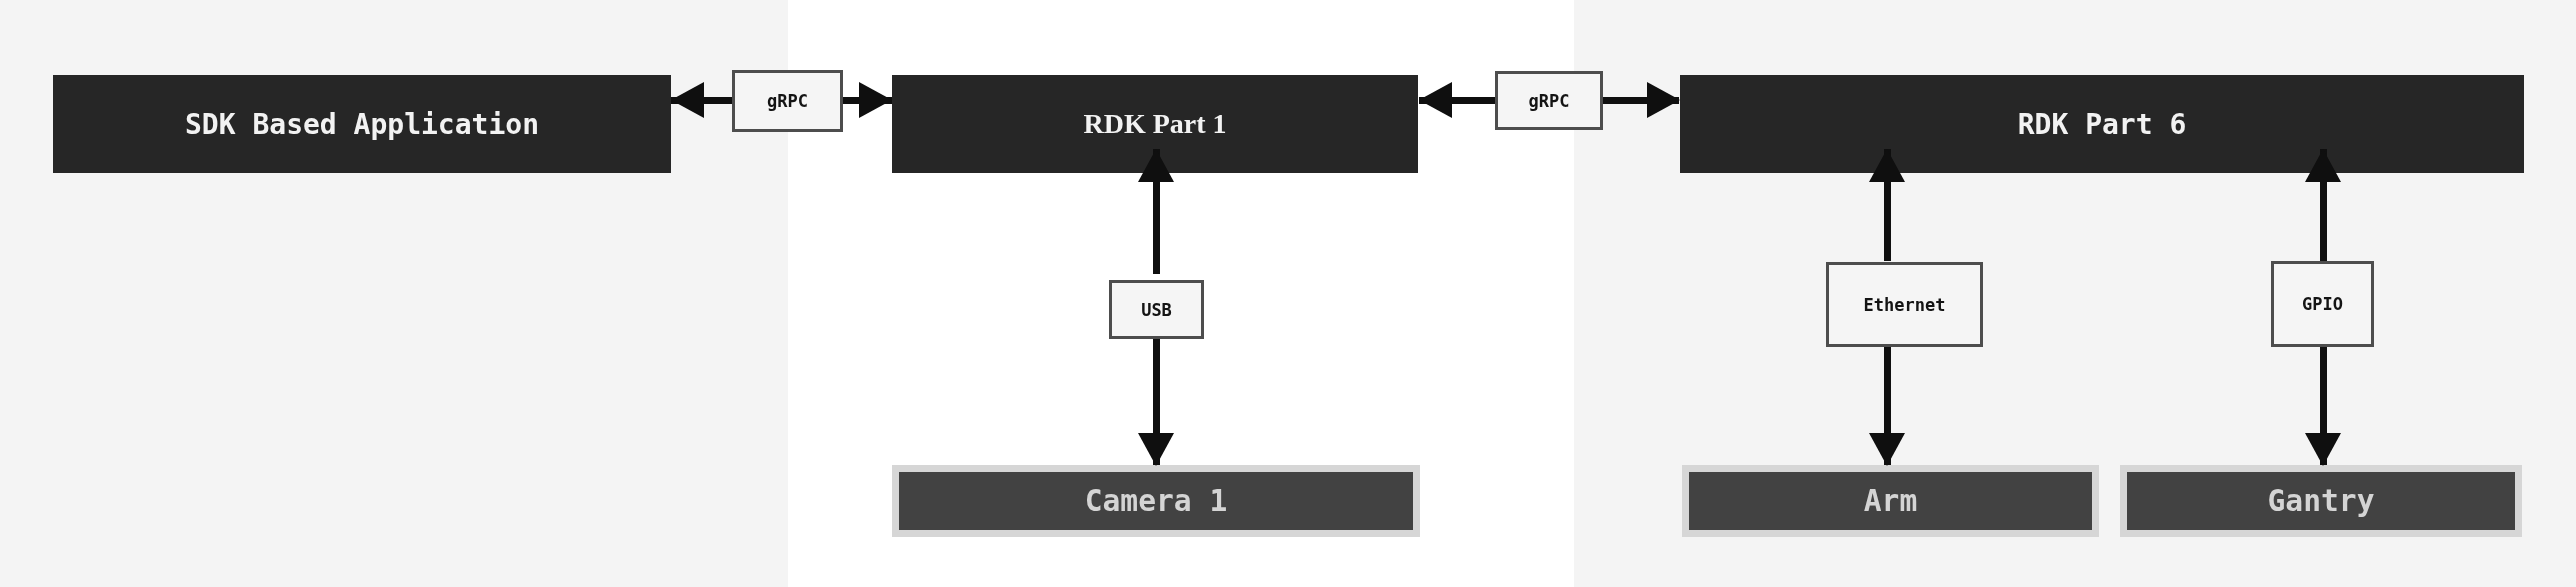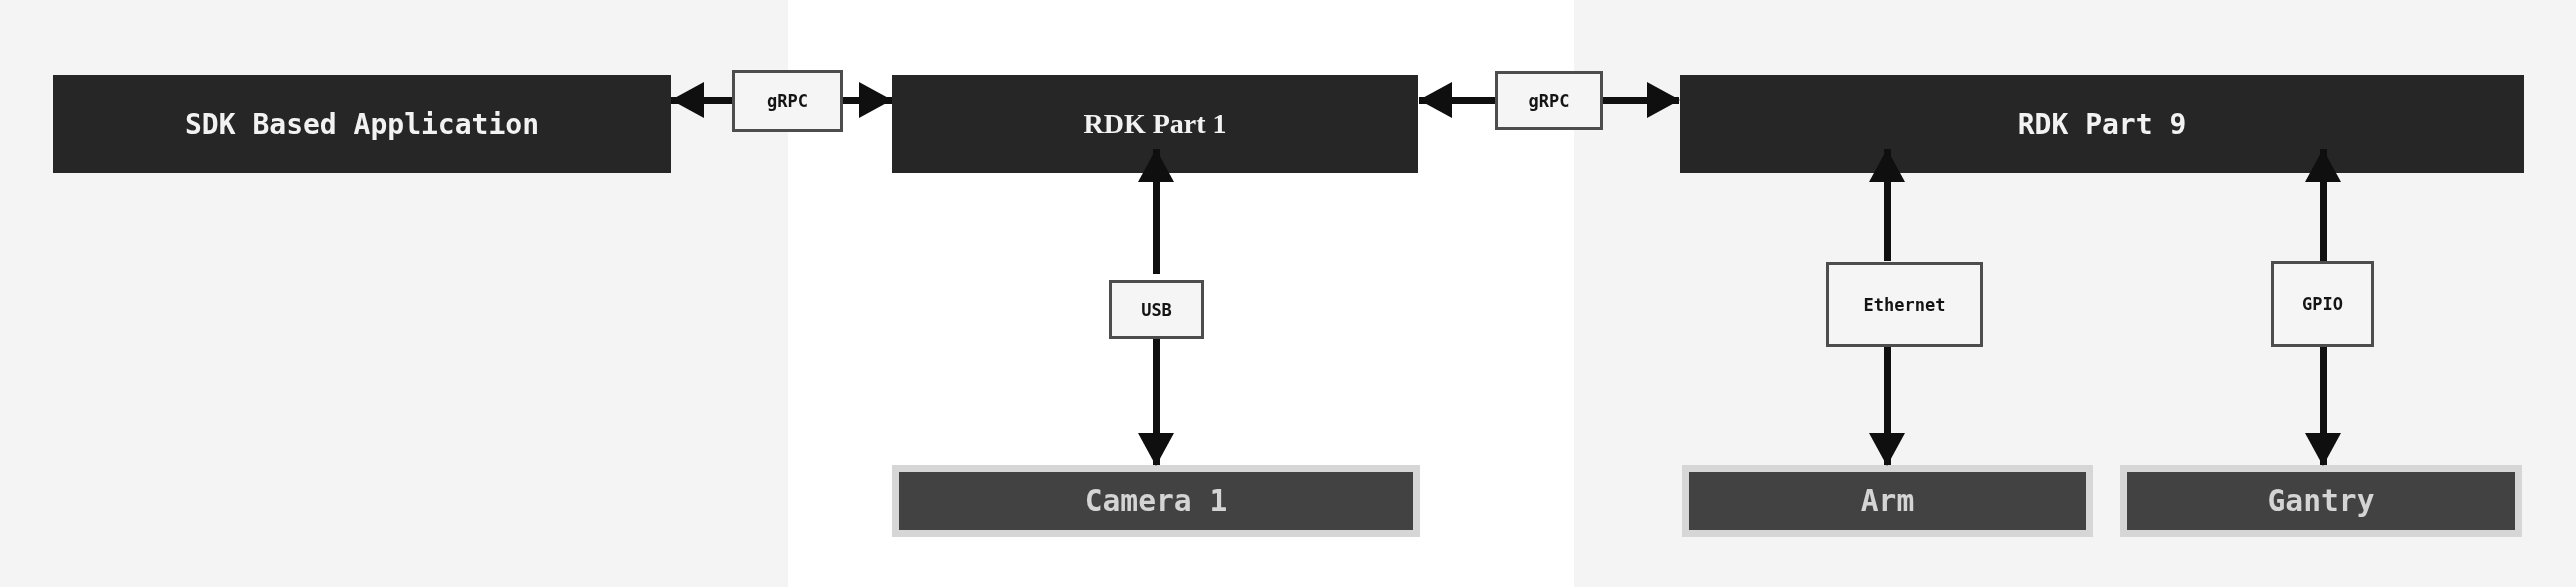--- a/index.html
+++ b/index.html
@@ -69,30 +69,30 @@
   <div class="band band-right"></div>
 
   
   <div class="proc" style="left:53px; width:618px;">
     <span>SDK Based Application</span>
   </div>
   <div class="proc" style="left:892px; width:526px;font-family:Liberation Serif, serif;">
     <span>RDK Part 1</span>
   </div>
   <div class="proc" style="left:1680px; width:844px;">
-    <span>RDK Part 9</span>
+    <span>RDK Part 6</span>
   </div>
 
   
   <div class="device" style="left:892px; width:528px;text-align:center;">
     <div class="device-inner">
       <span>Camera 1</span>
     </div>
   </div>
-  <div class="device" style="left:1682px; width:411px;">
+  <div class="device" style="left:1682px; width:411px;padding-left:6px;">
     <div class="device-inner">
       <span>Arm</span>
     </div>
   </div>
   <div class="device" style="left:2120px; width:402px;">
     <div class="device-inner">
       <span>Gantry</span>
     </div>
   </div>
 

